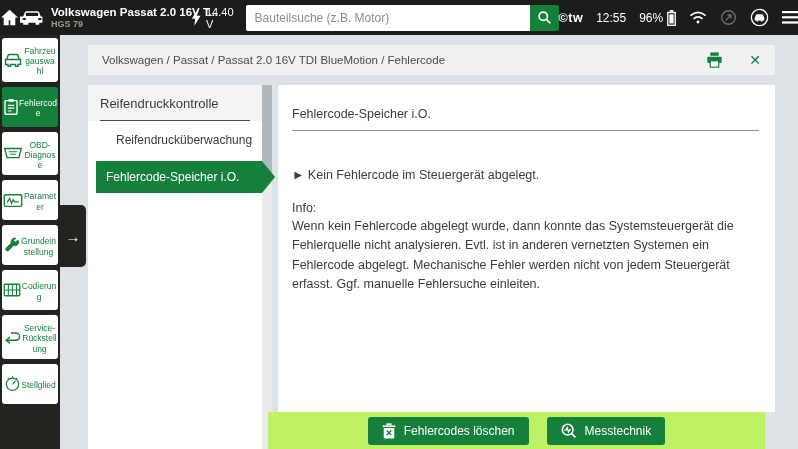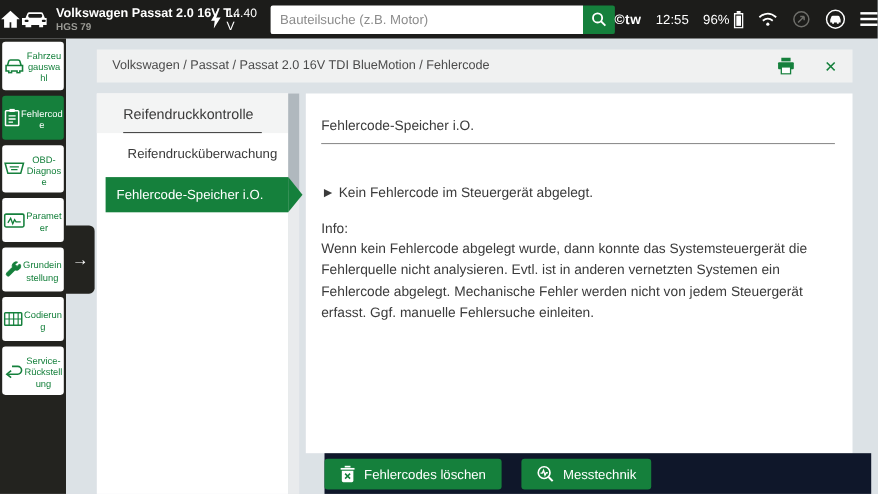--- a/index.html
+++ b/index.html
@@ -46,21 +46,21 @@
   
   .breadcrumb { position:absolute; left:88px; top:45px; width:687px; height:30px;
                 background:#f0f1f1; display:flex; align-items:center; padding:0 14px;
                 font-size:11.5px; color:#4b4b4b; }
   .bc-icons { margin-left:auto; display:flex; align-items:center; gap:26px; }
   .bc-print { cursor:pointer; display:flex; }
   .bc-close { color:#15803C; font-size:14px; font-weight:bold; cursor:pointer; line-height:1; }
 
   
   .panel { position:absolute; left:88px; top:85px; width:174px; height:364px; background:#fff; }
-  .panel-header { background:#f3f4f4; padding:0 24px; }
+  .panel-header { background:#f3f4f4; padding:0 12px; }
   .panel-header .inner { padding:11px 0 9px; border-bottom:1px solid #4a4a4a;
                          font-size:13px; color:#3a3a3a; }
   .panel-item { padding:12px 28px; font-size:12px; color:#3a3a3a; cursor:pointer; }
   .panel-item.active { position:relative; z-index:3; margin:2px 0 2px 8px; padding:9px 6px 9px 10px;
                        background:#15803C; color:#fff; }
   .panel-item.active::after { content:""; position:absolute; right:-13px; top:0;
                        border-top:16px solid transparent; border-bottom:16px solid transparent;
                        border-left:13px solid #15803C; }
   .panel-scroll { position:absolute; left:262px; top:85px; width:10px; height:364px; background:#e9ebed; }
   .panel-scroll .thumb { position:absolute; top:0; left:0; width:10px; height:88px; background:#b0b8be; }
@@ -68,22 +68,22 @@
   
   .main { position:absolute; left:278px; top:85px; width:497px; height:327px; background:#fff;
           padding:22px 16px 0 14px; color:#3b3b3b; }
   .main .title { font-size:12.5px; }
   .main .rule { border:none; border-top:1px solid #8f8f8f; margin-top:9px; }
   .main .result { font-size:12.5px; margin-top:37px; }
   .main .info-label { font-size:12.5px; margin-top:19px; }
   .main .info-text { font-size:12.5px; line-height:1.55; margin-top:2px; width:478px; }
 
   
-  .footer { position:absolute; left:295px; top:412px; width:497px; height:37px; background:#0f172a;
-            display:flex; align-items:center; gap:18px; }
+  .footer { position:absolute; left:268px; top:412px; width:497px; height:37px; background:#bef264;
+            display:flex; align-items:center; justify-content:center; gap:18px; }
   .gbtn { height:28px; background:#15803C; color:#fff; border:none; border-radius:3px;
           display:flex; align-items:center; gap:8px; padding:0 14px; font-size:12px;
           font-family:"Liberation Sans","DejaVu Sans",sans-serif; cursor:pointer; }
 </style>
 </head>
 <body>
 
 <div class="app">
 
   <div class="topbar">
@@ -225,20 +225,29 @@
     </div>
     <div class="side-item">
       <span class="ico">
         <svg width="19" height="14" viewBox="0 0 24 17" fill="none" stroke-width="1.8">
           <path d="M5.5 12.5 h11 a4.5 4.5 0 0 0 0-9 H10"></path>
           <path d="M9 8.5 4 12.5 9 16.5" fill="none"></path>
         </svg>
       </span>
       <span class="lbl">Service-Rückstellung</span>
     </div>
+    <div class="side-item">
+      <span class="ico">
+        <svg width="17" height="17" viewBox="0 0 22 22" fill="none" stroke-width="1.6">
+          <circle cx="11" cy="12" r="8"></circle>
+          <path d="M11 12 15 7.5 M11 1.5 v2 M5 3.5 6 5 M17 3.5 16 5" stroke-width="1.5"></path>
+        </svg>
+      </span>
+      <span class="lbl">Stellglied</span>
+    </div>
   </div>
   <div class="expand-tab">
     <span>→</span>
   </div>
 
   <div class="breadcrumb">
     <span>Volkswagen / Passat / Passat 2.0 16V TDI BlueMotion / Fehlercode</span>
     <span class="bc-icons">
       <span class="bc-print">
         <svg width="17" height="16" viewBox="0 0 20 19">

